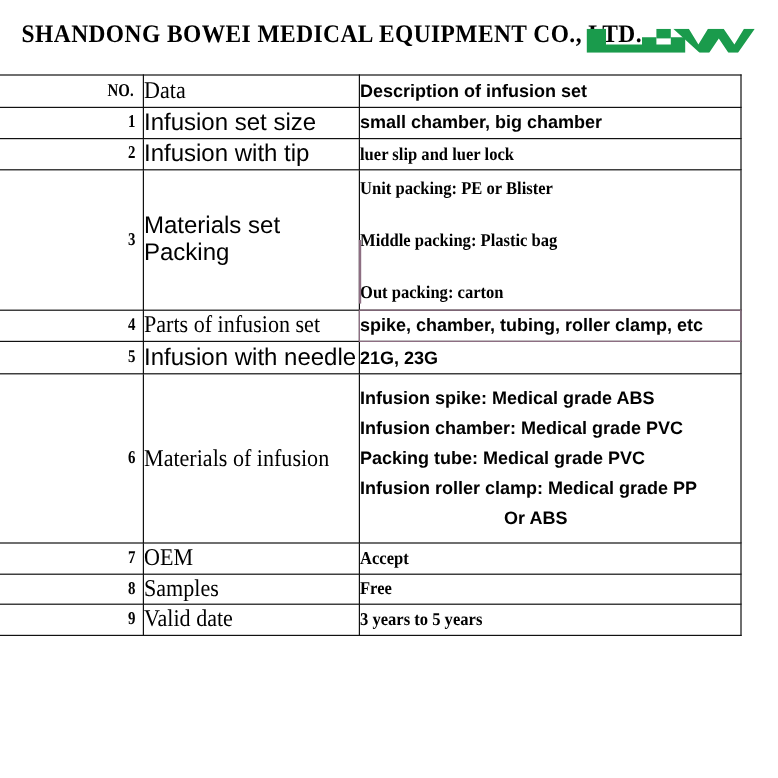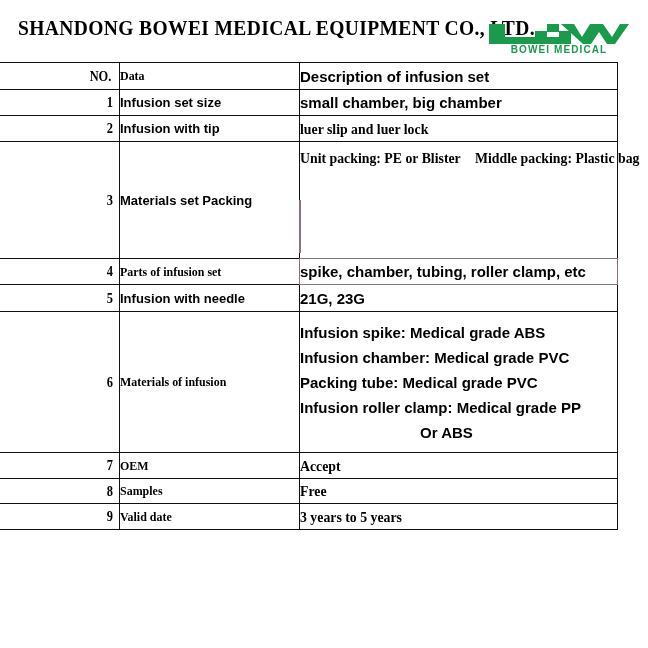--- a/index.html
+++ b/index.html
@@ -114,22 +114,22 @@
   .cell-no {
     text-align: right;
     padding-right: 1px;
     font-family: "Liberation Serif", "DejaVu Serif", serif;
     font-weight: bold;
     font-size: 15px;
     transform: scaleX(0.9);
   }
   .cell-data {
     padding-left: 3px;
-    font-size: 13px;
-    font-weight: bold;
+    font-size: 20px;
+    font-weight: normal;
   }
   .cell-desc {
     padding-left: 5px;
     font-size: 15px;
     font-weight: bold;
   }
 
   
   .f-serif {
     font-family: "Liberation Serif", "DejaVu Serif", serif;
@@ -149,20 +149,21 @@
   .row-4  td { height: 25px; }
   .row-5  td { height: 26px; }
   .row-6  td { height: 140px; }
   .row-7  td { height: 25px; }
   .row-8  td { height: 24px; }
   .row-9  td { height: 25px; }
   .row-10 td { height: 25px; }
 
   .desc-stack {
     display: flex;
+    flex-direction: column;
     justify-content: space-between;
     height: 100%;
     box-sizing: border-box;
     padding: 6px 0 4px 0;
   }
   .desc-stack .line { line-height: 20px; white-space: nowrap; }
 
   .desc-stack-6 {
     display: flex;
     flex-direction: column;
@@ -203,21 +204,20 @@
     <div class="company-title">SHANDONG BOWEI MEDICAL EQUIPMENT CO., LTD.</div>
 
     <div class="logo">
       <div class="logo-mark">
         <svg width="144" height="20" viewBox="0 0 144 20" xmlns="http://www.w3.org/2000/svg">
           <path d="M2 0 h16 v13 h30 v-6 h12 v6 h12 v-6 h12 v13 H2 Z" fill="#1a9b4c"></path>
           <path d="M74 0 h13 l8 13 l8 -13 h13 l9 13 l8 -13 h9 l-14 20 h-8 l-8 -12 l-8 12 h-8 Z" fill="#1a9b4c"></path>
           <rect x="60" y="0" width="12" height="8" fill="#1a9b4c"></rect>
         </svg>
       </div>
-      <div class="logo-name">BOWEI MEDICAL</div>
     </div>
   </div>
 
   <table class="spec-table">
     <colgroup>
       <col class="c-no">
         <col class="c-data">
         <col class="c-desc">
     </colgroup>
     <tbody>

